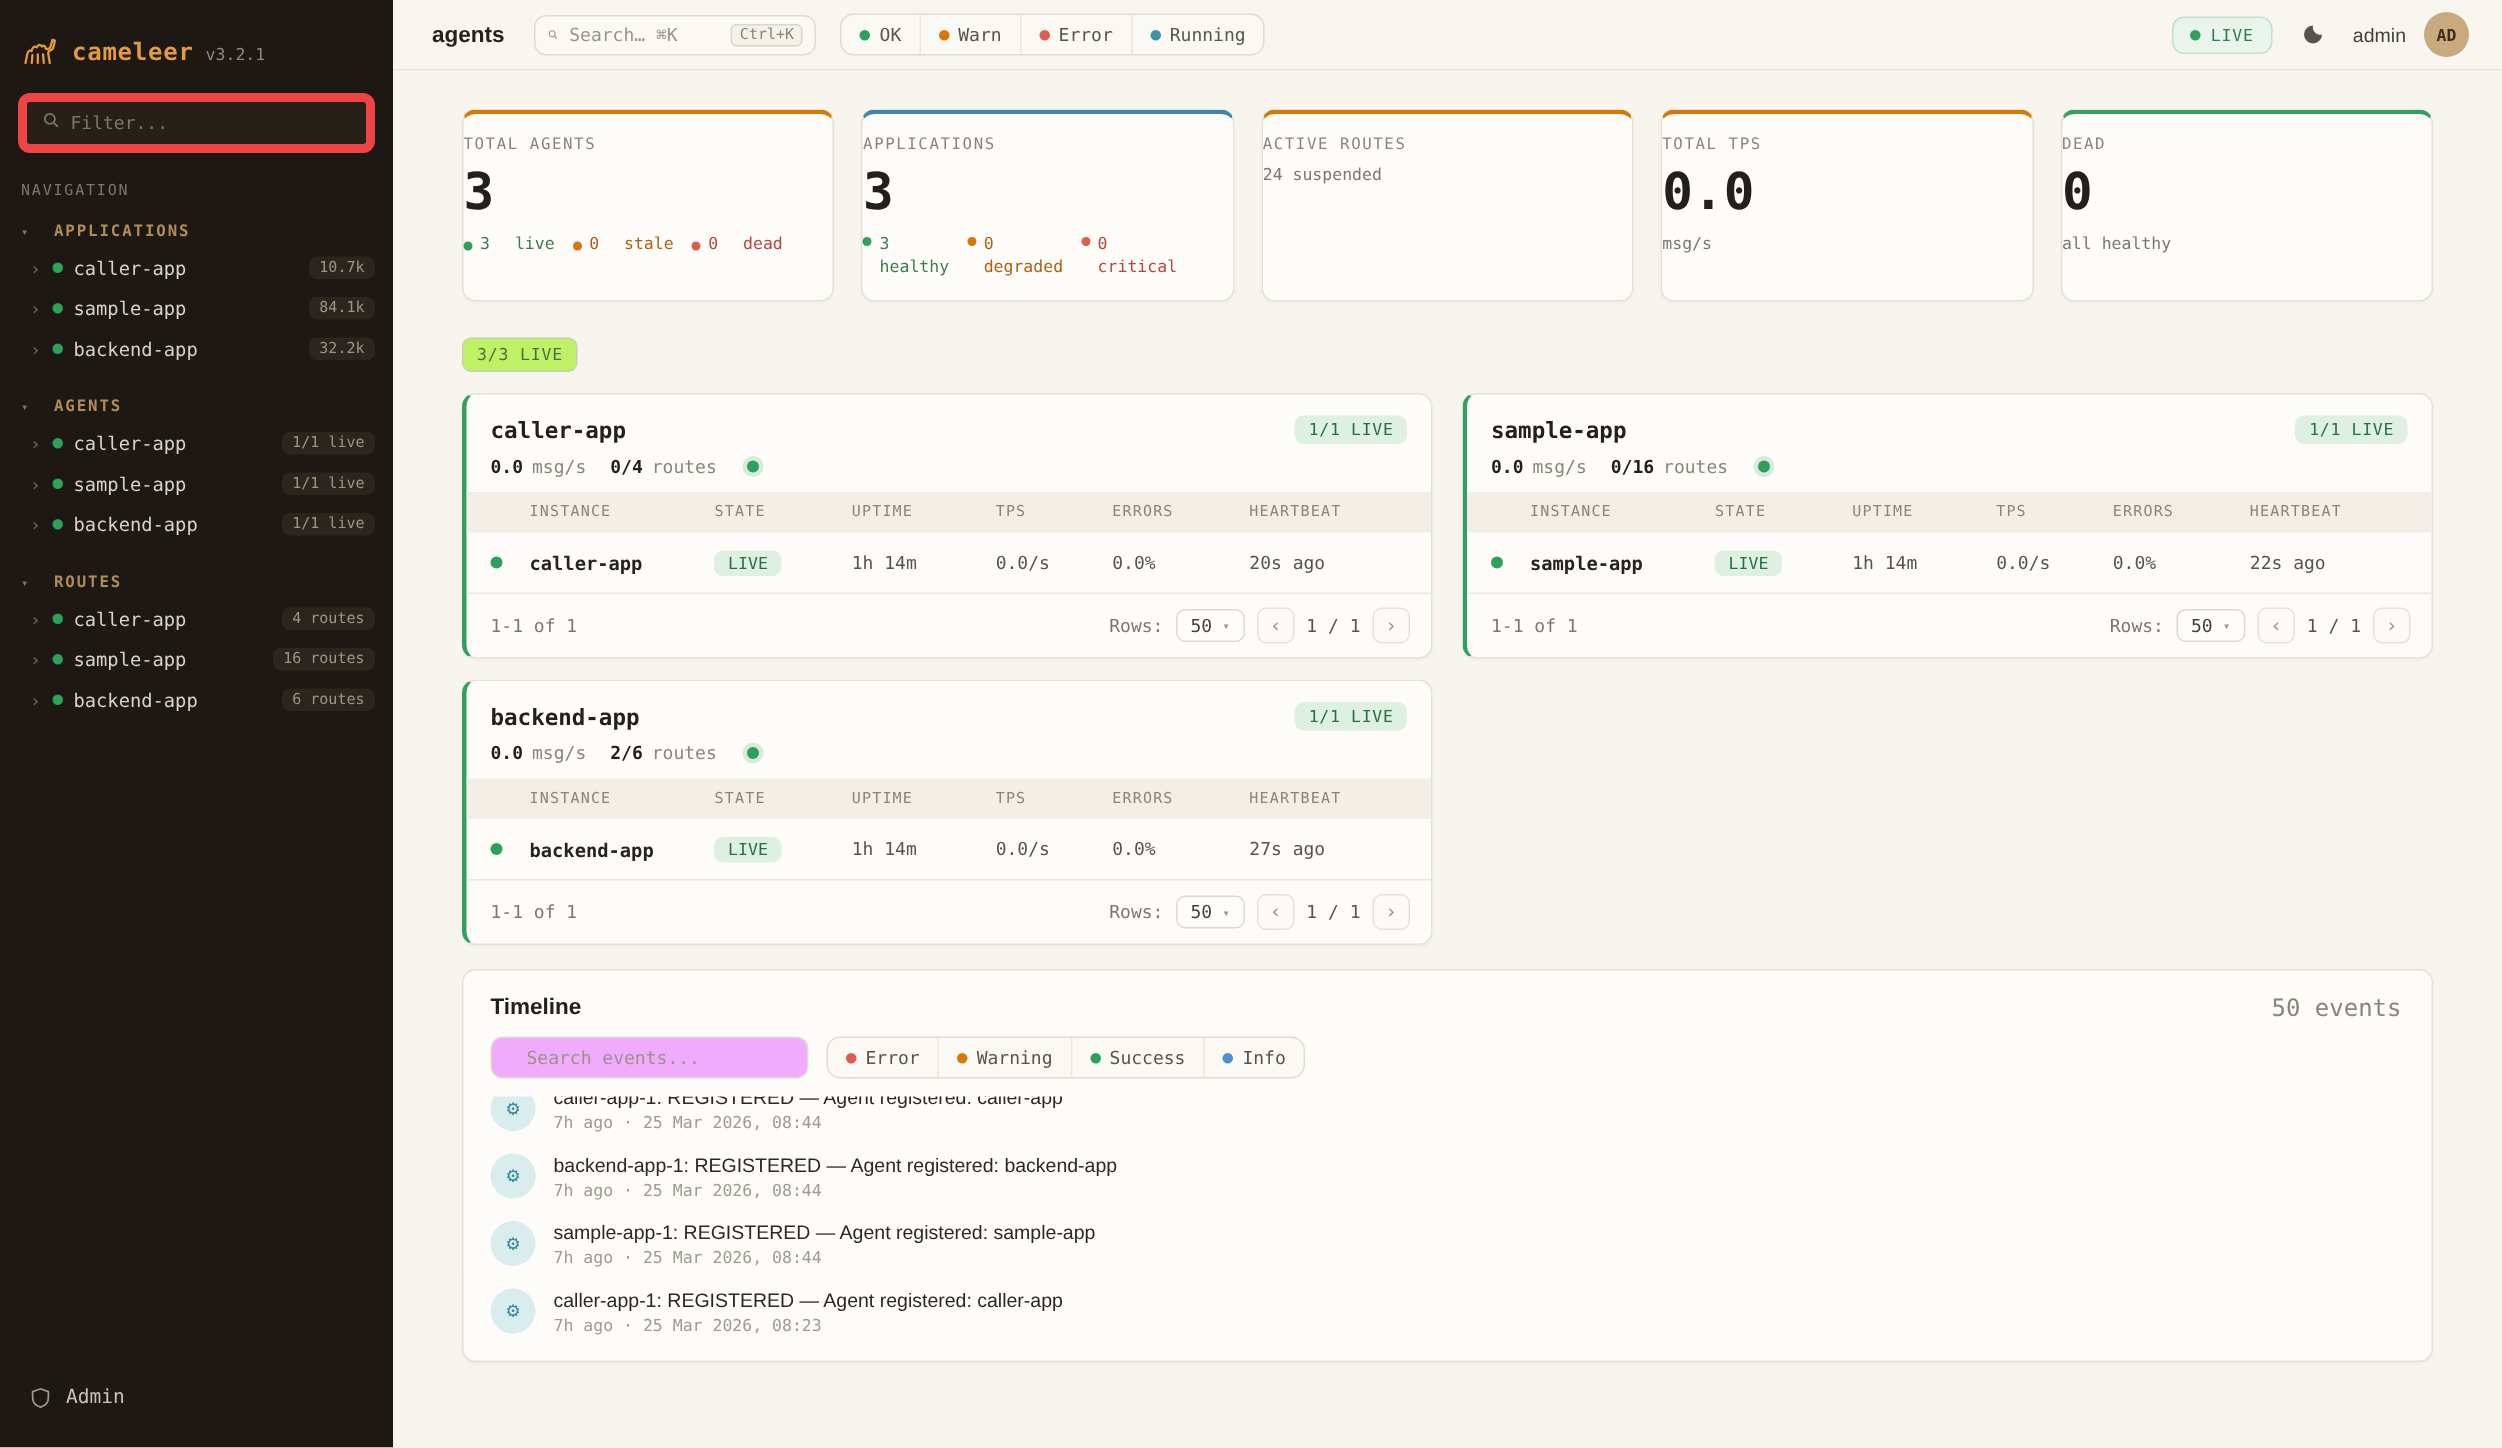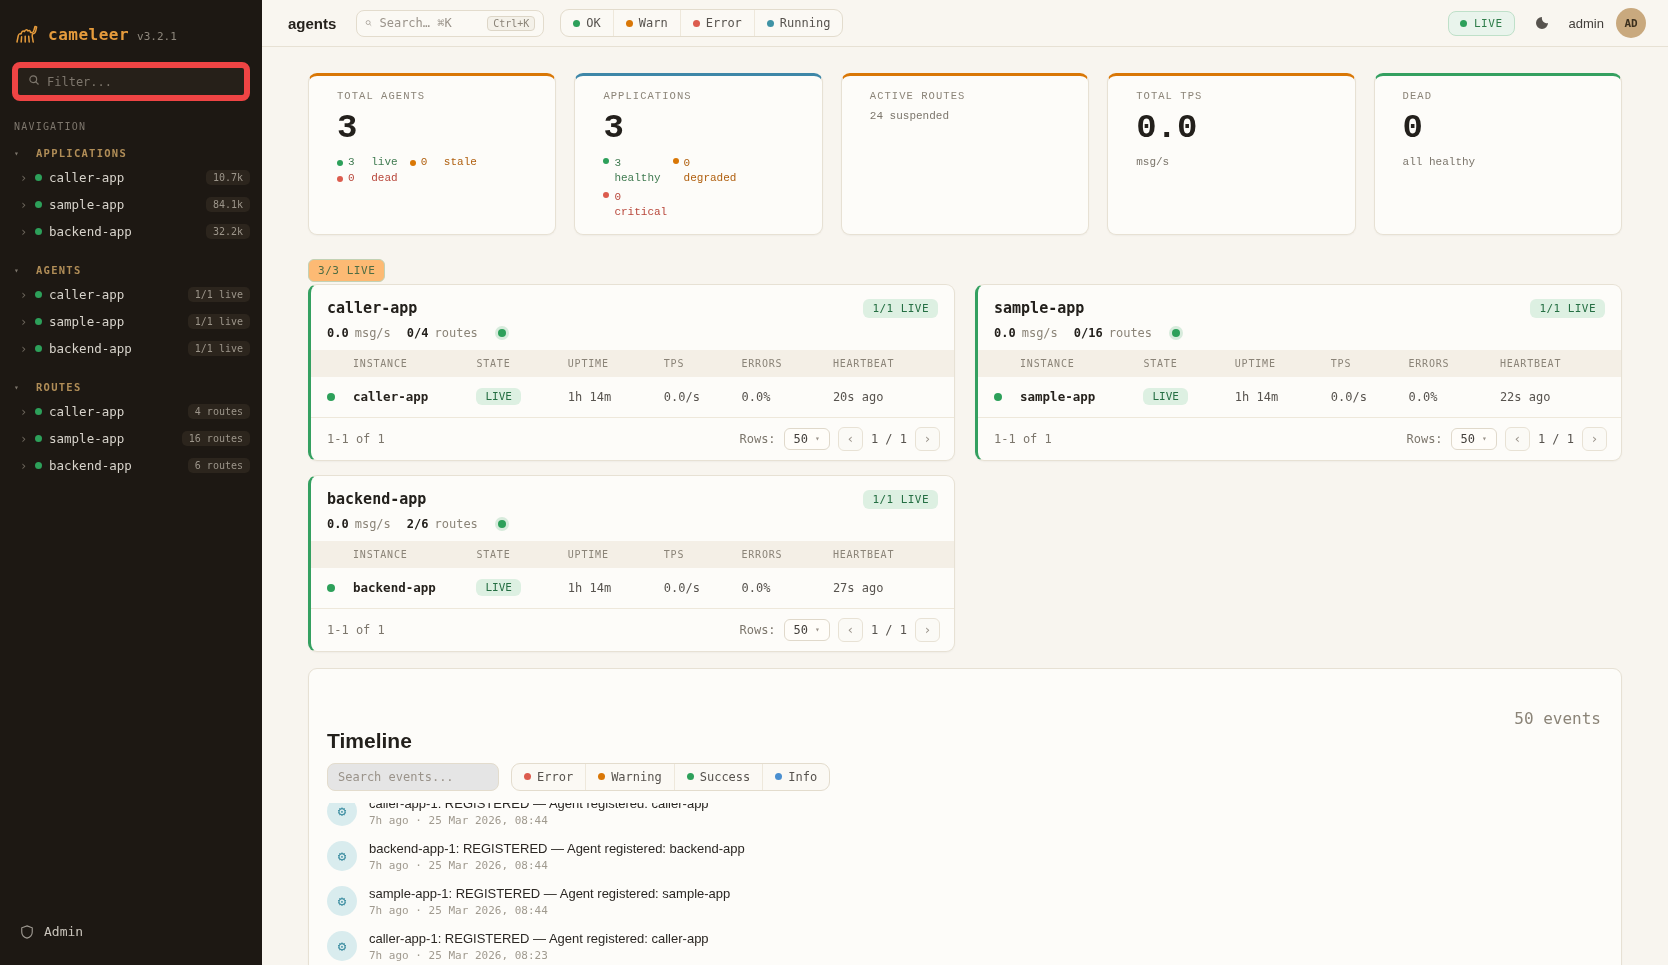--- a/index.html
+++ b/index.html
@@ -91,38 +91,38 @@
   .avatar {
     width:30px; height:30px; border-radius:50%; background:#c9a97e; color:#3b2f1d;
     display:flex; align-items:center; justify-content:center; font-size:11px; font-weight:bold; cursor:pointer;
   }
 
   
   .main { flex:1; overflow:hidden; padding:26px 46px 0 46px; background:#f8f5ef; }
   .stats { display:grid; grid-template-columns:repeat(5,1fr); gap:18px; margin-bottom:24px; }
   .stat-card {
     background:#fdfcf9; border:1px solid #e7e1d4; border-top:3px solid #d97706;
-    border-radius:9px; padding:14px 28px; min-height:112px; box-shadow:0 1px 2px rgba(0,0,0,0.04);font-family:Liberation Mono, monospace;
+    border-radius:9px; padding:14px 0; min-height:112px; box-shadow:0 1px 2px rgba(0,0,0,0.04);
   }
   .stat-card.accent-teal  { border-top-color:#3e87a8; }
   .stat-card.accent-green { border-top-color:#34a060; }
   .stat-label { font-size:10.5px; letter-spacing:0.1em; color:#8b8478; margin-bottom:8px; }
   .stat-value { font-size:34px; font-weight:bold; color:#23201c; line-height:1.1; margin-bottom:9px; }
   .stat-value.orange { color:#d97706; }
   .stat-sub { display:flex; flex-wrap:wrap; gap:4px 12px; font-size:11px; color:#7c766c; }
   .sub-item { display:flex; align-items:center; gap:5px; }
   .stat-sub.stacked .sub-item { flex-direction:row; align-items:flex-start; }
   .stat-sub.stacked .sub-pair { display:flex; flex-direction:column; line-height:1.35; }
   .stat-sub .dot { width:6px; height:6px; margin-top:2px; }
   .sub-item.g { color:#3f7a50; } .sub-item.a { color:#b06010; } .sub-item.r { color:#b8463a; }
   .stat-plain { font-size:11px; color:#7c766c; }
 
   .live-summary {
-    display:inline-block; border:1px solid #c3d1b4; color:#4f6d44; background:#fdba74;
-    font-size:11px; letter-spacing:0.05em; border-radius:6px; padding:4px 9px; margin-bottom:2px;
+    display:inline-block; border:1px solid #c3d1b4; color:#4f6d44; background:#bef264;
+    font-size:11px; letter-spacing:0.05em; border-radius:6px; padding:4px 9px; margin-bottom:14px;
   }
 
   .apps-grid { display:grid; grid-template-columns:1fr 1fr; gap:14px 20px; margin-bottom:16px; }
   .app-card {
     background:#fdfcf9; border:1px solid #e7e1d4; border-left:3px solid #34a060; border-radius:9px;
     box-shadow:0 1px 2px rgba(0,0,0,0.04); overflow:hidden;
   }
   .app-card-header { display:flex; align-items:center; justify-content:space-between; padding:14px 16px 8px 16px; }
   .app-name { font-size:15px; font-weight:bold; color:#23201c; }
   .live-badge { background:#ddf0e2; color:#256f43; font-size:11px; border-radius:6px; padding:3px 9px; letter-spacing:0.04em; }
@@ -154,25 +154,25 @@
     width:25px; height:24px; border:1px solid #e8e2d5; border-radius:6px; background:#fbfaf6;
     color:#9a938a; font-size:13px; line-height:1; display:flex; align-items:center; justify-content:center;
   }
   .page-ind { color:#57534e; }
 
   
   .timeline-card {
     background:#fdfcf9; border:1px solid #e7e1d4; border-radius:9px; box-shadow:0 1px 2px rgba(0,0,0,0.04);
   }
   .tl-header { display:flex; align-items:center; justify-content:space-between; padding:15px 20px 10px 18px; }
-  .tl-title { font-family:"Liberation Sans", sans-serif; font-weight:bold; font-size:21px; color:#23201c;margin-top:45px; }
+  .tl-title { font-family:"Liberation Sans", sans-serif; font-weight:bold; font-size:15px; color:#23201c; }
   .tl-count { font-size:16px; color:#8b8478; }
   .tl-controls { display:flex; align-items:center; gap:12px; padding:0 18px 12px 18px; }
   .tl-search {
-    width:172px; border:1px solid #e3dccd; background:#e5e5e5; border-radius:8px; padding:6px 10px; font-size:12px; color:#44403c;
+    width:212px; border:1px solid #e3dccd; background:#f0abfc; border-radius:8px; padding:6px 23px; font-size:12px; color:#44403c;
   }
   .tl-search::placeholder { color:#9a938a; }
   .tl-events { padding:0 18px 10px 18px; overflow:hidden; max-height:185px; }
   .tl-event { display:flex; align-items:flex-start; gap:12px; padding:7px 0; cursor:pointer; }
   .tl-event.clipped { margin-top:-14px; }
   .ev-icon {
     width:30px; height:30px; min-width:30px; border-radius:50%; background:#d9ecee; color:#3a8ca0;
     display:flex; align-items:center; justify-content:center; font-size:14px;
   }
   .ev-title { font-family:"Liberation Sans", sans-serif; font-size:13px; color:#2b2723; margin-bottom:3px; }

